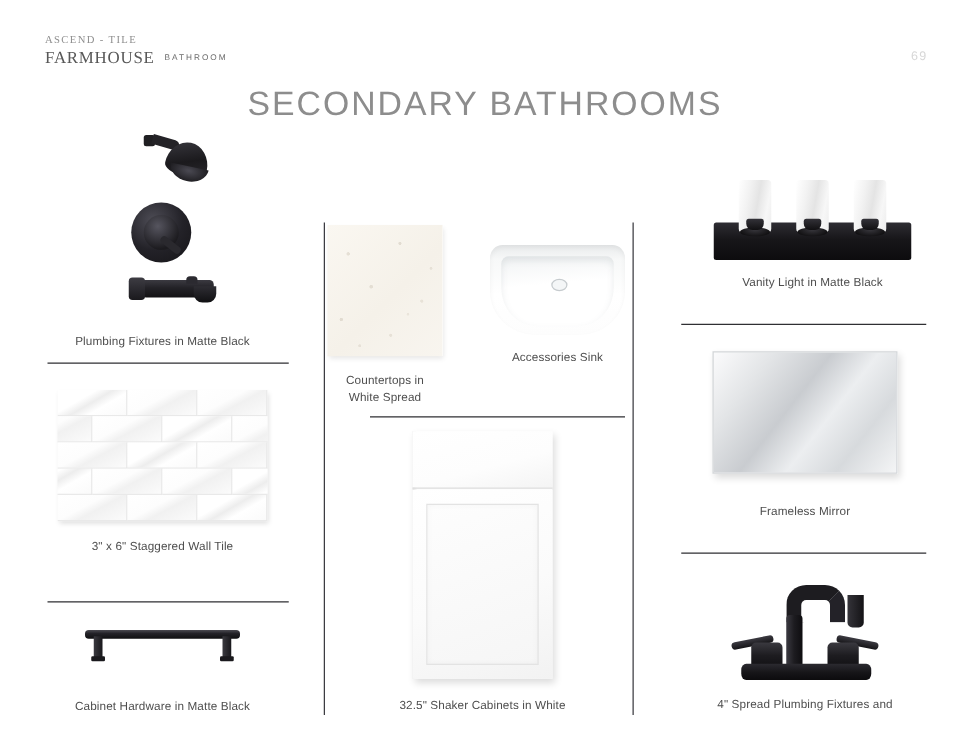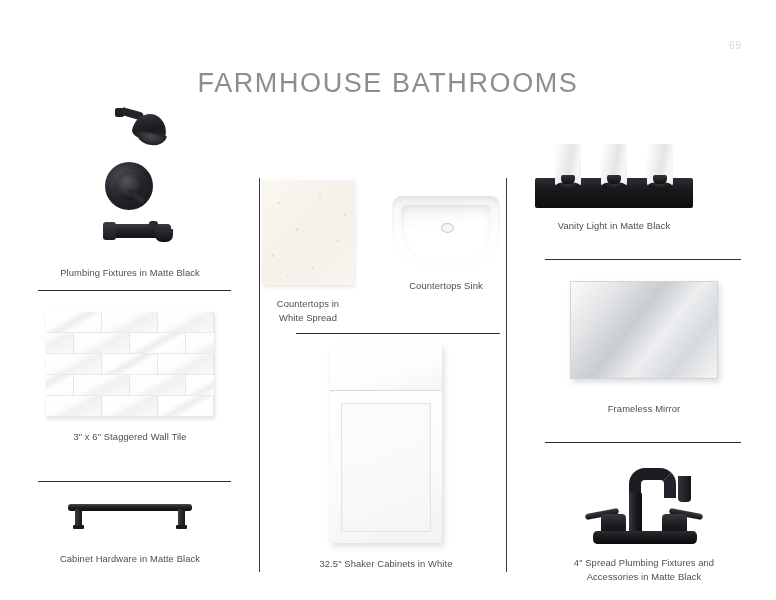--- a/index.html
+++ b/index.html
@@ -288,23 +288,30 @@
     position:absolute;right:18px;top:20px;width:13px;height:26px;
     background:linear-gradient(90deg,#343339,#141316);
     border-radius:0 0 4px 4px;
   }
 </style>
 </head>
 <body>
 
 <div class="page">
 
+  <div class="brand">
+    <div class="brand-line1">ASCEND - TILE</div>
+    <div class="brand-row">
+      <div class="brand-line2">FARMHOUSE</div>
+      <div class="brand-sub">BATHROOM</div>
+    </div>
+  </div>
   <div class="page-num">69</div>
 
-  <div class="title">FARMHOUSE BATHROOMS</div>
+  <div class="title">SECONDARY BATHROOMS</div>
 
   <div class="vrule" style="left:259px;top:178px;height:394px;"></div>
   <div class="vrule" style="left:506px;top:178px;height:394px;"></div>
 
   <div class="item" style="left:20px;top:100px;width:220px;">
     <div class="art pf-wrap">
       <div class="shower-arm"></div>
       <div class="shower-head"></div>
       <div class="shower-face"></div>
       <div class="valve"></div>
@@ -361,59 +368,59 @@
   <div class="hrule" style="left:38px;top:481px;width:193px;"></div>
 
   <div class="item" style="left:20px;top:500px;width:220px;">
     <div class="art pull">
       <div class="pull-bar"></div>
       <div class="pull-leg l"></div>
       <div class="pull-leg r"></div>
       <div class="pull-foot l"></div>
       <div class="pull-foot r"></div>
     </div>
-    <div class="caption" style="margin-top:22px;">
+    <div class="caption" style="margin-top:28px;">
       <div>Cabinet Hardware in Matte Black</div>
     </div>
   </div>
 
   <div class="item" style="left:262px;top:180px;width:92px;">
     <div class="art quartz"></div>
     <div class="caption" style="margin-top:12px;">
       <div>Countertops in</div>
       <div>White Spread</div>
     </div>
   </div>
 
   <div class="item" style="left:390px;top:196px;width:112px;">
     <div class="art sink">
       <div class="sink-basin"></div>
       <div class="sink-drain"></div>
     </div>
     <div class="caption" style="margin-top:11px;">
-      <div>Countertops Sink</div>
+      <div>Accessories Sink</div>
     </div>
   </div>
 
   <div class="hrule" style="left:296px;top:333px;width:204px;"></div>
 
   <div class="item" style="left:272px;top:345px;width:228px;">
     <div class="art cab">
       <div class="cab-edge"></div>
       <div class="cab-drawer"></div>
       <div class="cab-door">
         <div class="cab-rail"></div>
       </div>
     </div>
     <div class="caption" style="margin-top:14px;">
       <div>32.5" Shaker Cabinets in White</div>
     </div>
   </div>
 
-  <div class="item" style="left:500px;top:140px;width:228px;">
+  <div class="item" style="left:536px;top:140px;width:228px;">
     <div class="art vanity">
       <div class="vanity-bar"></div>
       <div class="v-shade" style="left:20px;"></div>
       <div class="v-shade" style="left:66px;"></div>
       <div class="v-shade" style="left:112px;"></div>
       <div class="v-cap" style="left:21px;"></div>
       <div class="v-cap" style="left:67px;"></div>
       <div class="v-cap" style="left:113px;"></div>
       <div class="v-socket" style="left:26px;"></div>
       <div class="v-socket" style="left:72px;"></div>
@@ -441,17 +448,16 @@
       <div class="f-spout"></div>
       <div class="f-col"></div>
       <div class="f-lever l"></div>
       <div class="f-lever r"></div>
       <div class="f-hub l"></div>
       <div class="f-hub r"></div>
       <div class="f-base"></div>
     </div>
     <div class="caption" style="margin-top:12px;">
       <div>4" Spread Plumbing Fixtures and</div>
-      <div>Accessories in Matte Black</div>
     </div>
   </div>
 
 </div>
 
 </body></html>

